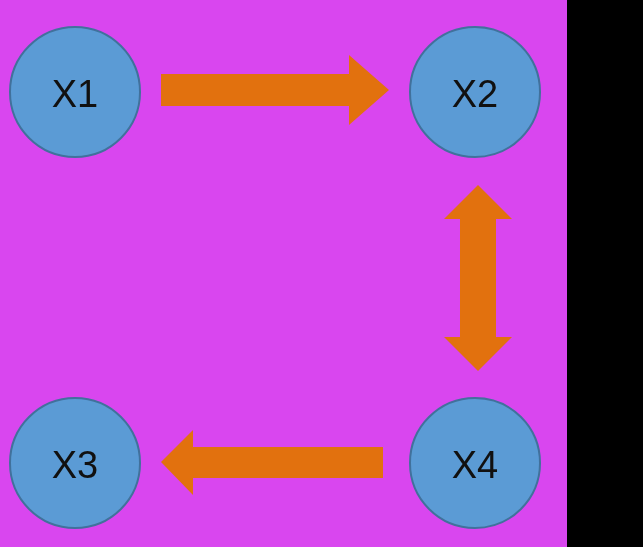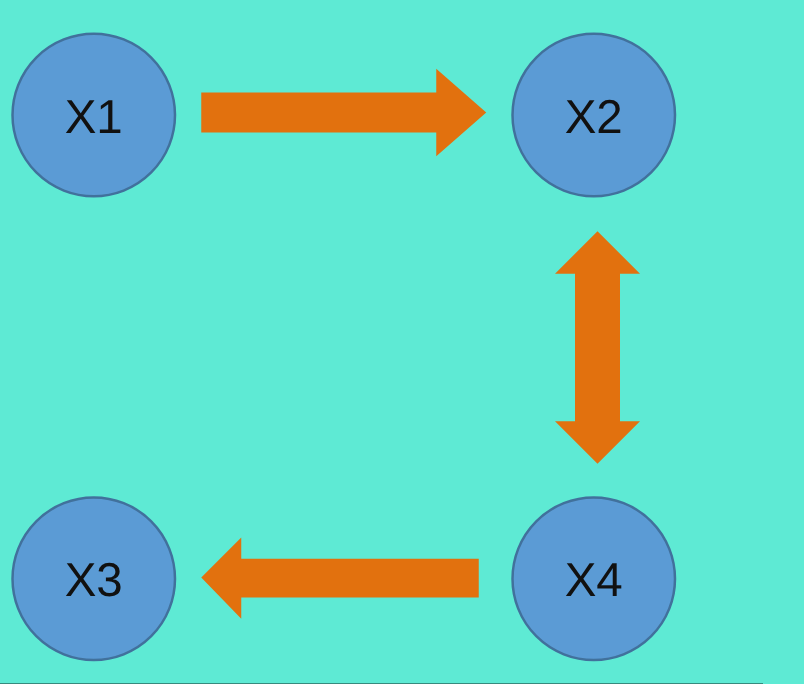--- a/index.html
+++ b/index.html
@@ -6,23 +6,23 @@
   html, body {
     margin: 0;
     padding: 0;
     background: #000000;
   }
   body {
     font-family: "Liberation Sans", sans-serif;
   }
   #canvas {
     position: relative;
-    width: 643px;
+    width: 567px;
     height: 547px;
-    background: #5eead4;
+    background: #d946ef;
     overflow: hidden;
   }
   #graph-svg {
     position: absolute;
     left: 0;
     top: 0;
     width: 643px;
     height: 547px;
     display: block;
   }

